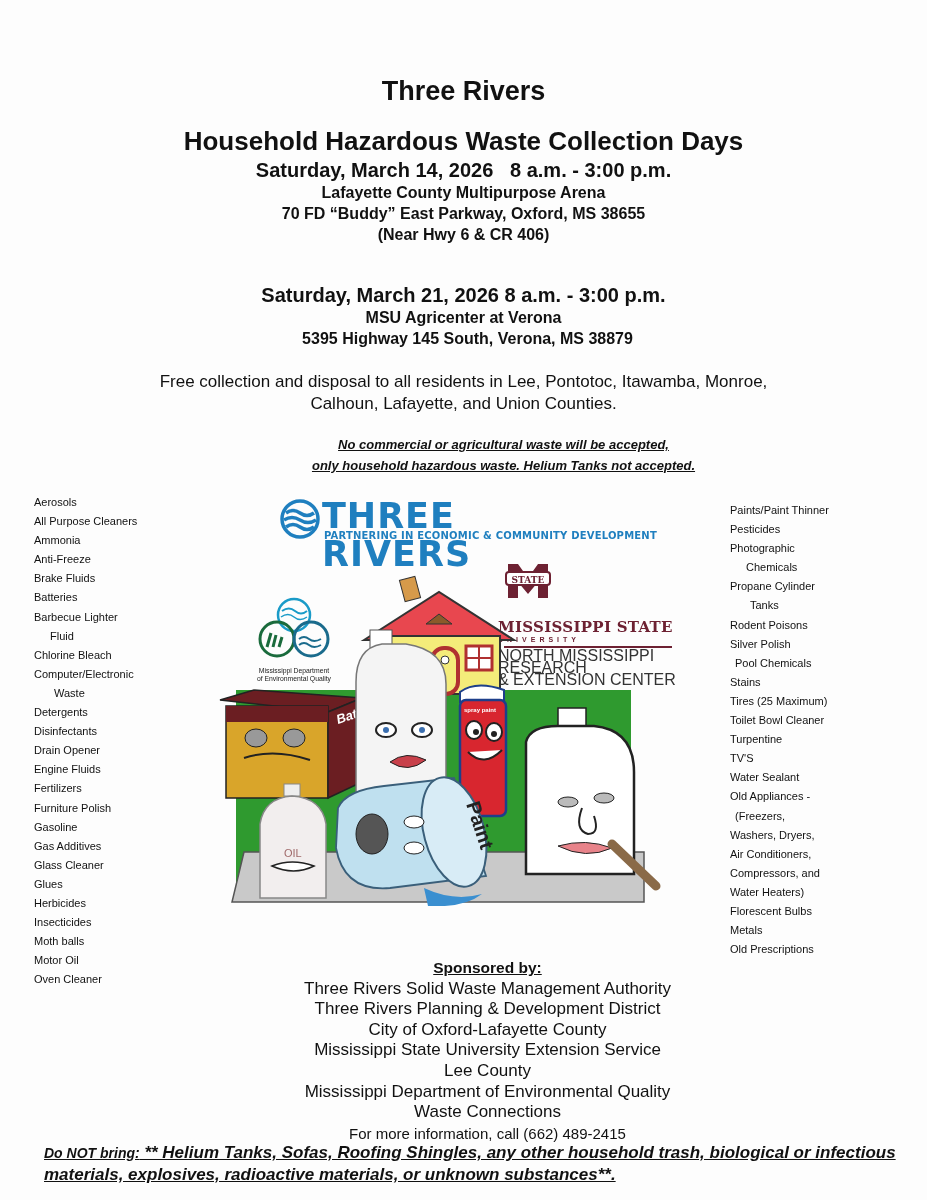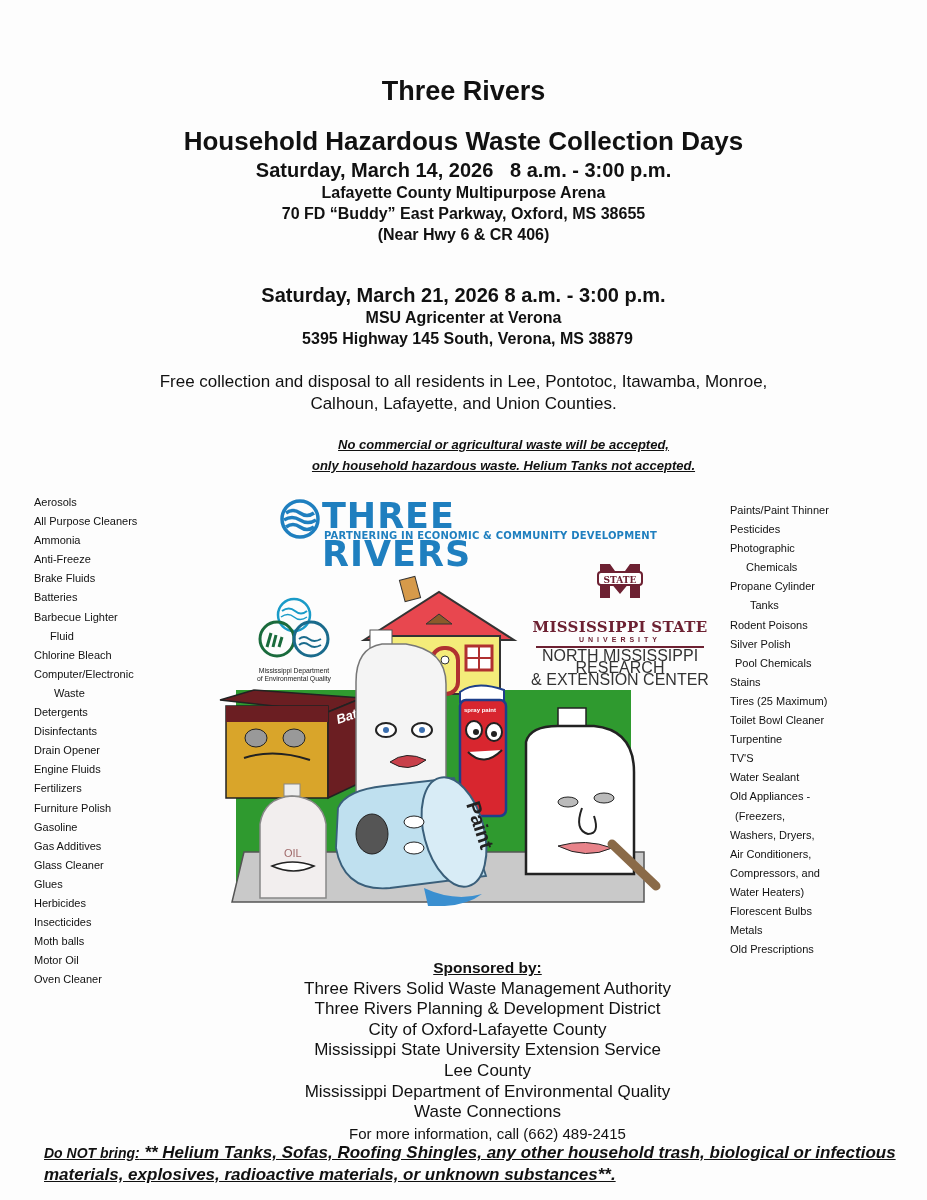--- a/index.html
+++ b/index.html
@@ -23,21 +23,21 @@
   .ind3 { padding-left:5px; }
   .sponsors { top:958px; font-size:17px; line-height:20.6px;margin-left:24px; }
   .sponsors .hdr { font-weight:bold; font-size:15.5px; text-decoration:underline; }
   .sponsors .info { font-size:15px; margin-top:1px; }
   .donot { left:44px; top:1142px; width:860px; font-size:17px; font-weight:bold; font-style:italic; text-decoration:underline; line-height:21px; }
   .donot .lead { font-size:14px; }
   
   .tr-logo { left:280px; top:497px; width:330px; height:46px; }
   .tr-text { position:absolute; left:42px; top:0; font-size:35px; font-weight:900; color:#1f7fbf; letter-spacing:1px; font-family:"DejaVu Sans", sans-serif; line-height:38px; }
   .tr-sub { position:absolute; left:44px; top:33px; font-size:10px; font-weight:bold; color:#1f7fbf; letter-spacing:.2px; font-family:"DejaVu Sans", sans-serif; white-space:nowrap; }
-  .msu { left:530px; top:562px; width:180px; text-align:center; color:#6d2132; }
+  .msu { left:498px; top:562px; width:180px; text-align:left; color:#6d2132; }
   .msu-name { font-family:"DejaVu Serif", serif; font-weight:bold; font-size:15px; letter-spacing:.3px; margin-top:14px; }
   .msu-uni { font-size:7px; letter-spacing:4px; font-weight:bold; }
   .msu-rule { height:1.5px; background:#6d2132; margin:3px 6px 2px; }
   .msu-center { font-size:16px; color:#333; line-height:12px; }
   .mdeq { left:244px; top:595px; width:100px; text-align:center; }
   .mdeq-caption { font-size:6.8px; color:#222; line-height:8px; margin-top:-2px; }
 </style>
 </head>
 <body>
 

